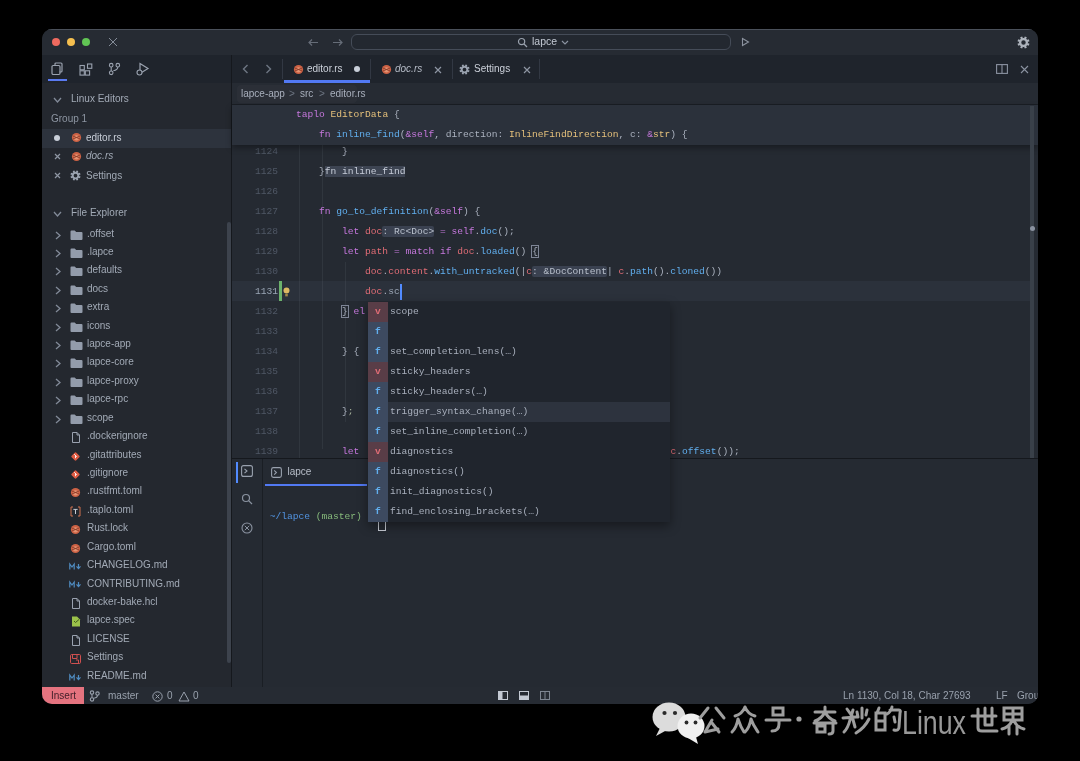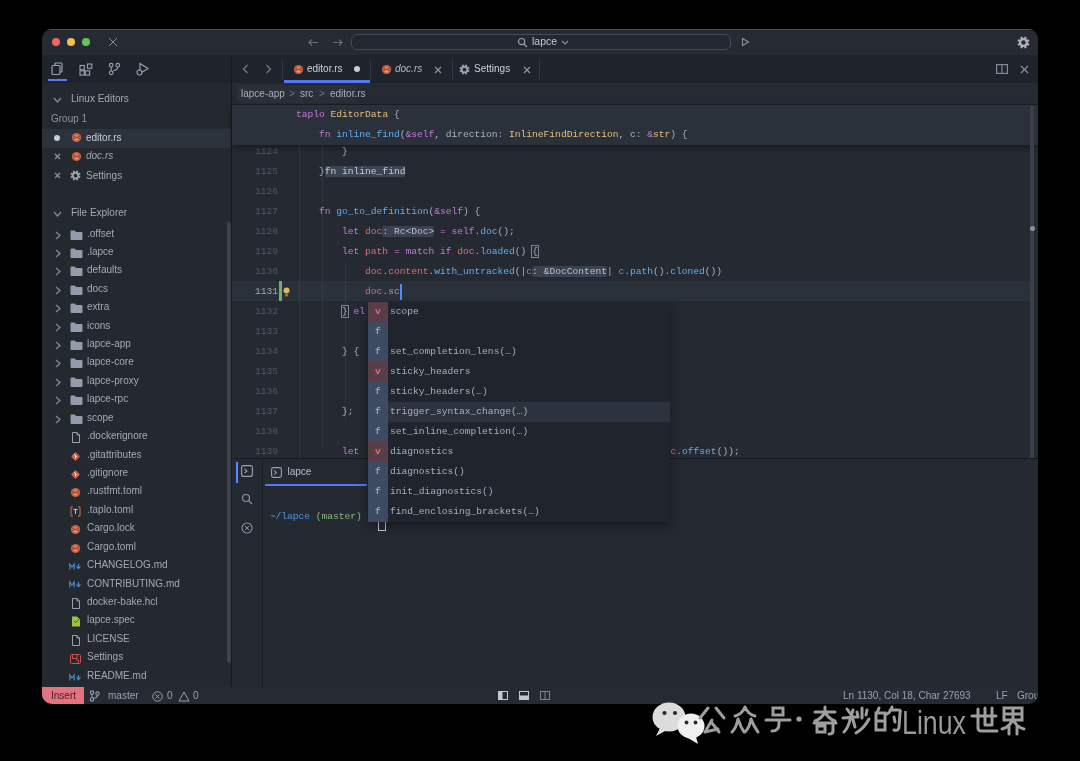--- a/index.html
+++ b/index.html
@@ -267,21 +267,21 @@
 <svg class="ab" style="left:28px;top:422.8px" width="11" height="11" viewBox="0 0 11 11">
         <path d="M3 1 H1 V10 H3 M8 1 H10 V10 H8" stroke="#d0704f" stroke-width="1" fill="none"></path>
         <path d="M3.4 3.4 H7.6 M5.5 3.4 V8" stroke="#c8ccd4" stroke-width="1"></path>
       </svg>
 <div class="st" style="left:45px;top:420.8px">.taplo.toml</div>
 <svg class="ab" style="left:28px;top:441.22px" width="11" height="11" viewBox="0 0 11 11">
         <circle cx="5.5" cy="5.5" r="4.6" fill="#cc6245"></circle>
         <circle cx="5.5" cy="5.8" r="2.6" fill="#e49272"></circle>
         <path d="M2.2 4.2 L8.8 6.8 M8.8 4.2 L2.2 6.8" stroke="#8f3c28" stroke-width="1"></path>
       </svg>
-<div class="st" style="left:45px;top:439.2px">Cargo.lock</div>
+<div class="st" style="left:45px;top:439.2px">Rust.lock</div>
 <svg class="ab" style="left:28px;top:459.64000000000004px" width="11" height="11" viewBox="0 0 11 11">
         <circle cx="5.5" cy="5.5" r="4.6" fill="#cc6245"></circle>
         <circle cx="5.5" cy="5.8" r="2.6" fill="#e49272"></circle>
         <path d="M2.2 4.2 L8.8 6.8 M8.8 4.2 L2.2 6.8" stroke="#8f3c28" stroke-width="1"></path>
       </svg>
 <div class="st" style="left:45px;top:457.6px">Cargo.toml</div>
 <svg class="ab" style="left:27px;top:479.06000000000006px" width="13" height="9" viewBox="0 0 13 9">
         <path d="M0.8 7.5 V2 L3 5 L5.2 2 V7.5" stroke="#4f8bc0" stroke-width="1.2" fill="none"></path>
         <path d="M9.5 2 v4 M7.5 4.4 L9.5 6.6 L11.5 4.4" stroke="#4f8bc0" stroke-width="1.2" fill="none"></path>
       </svg>

